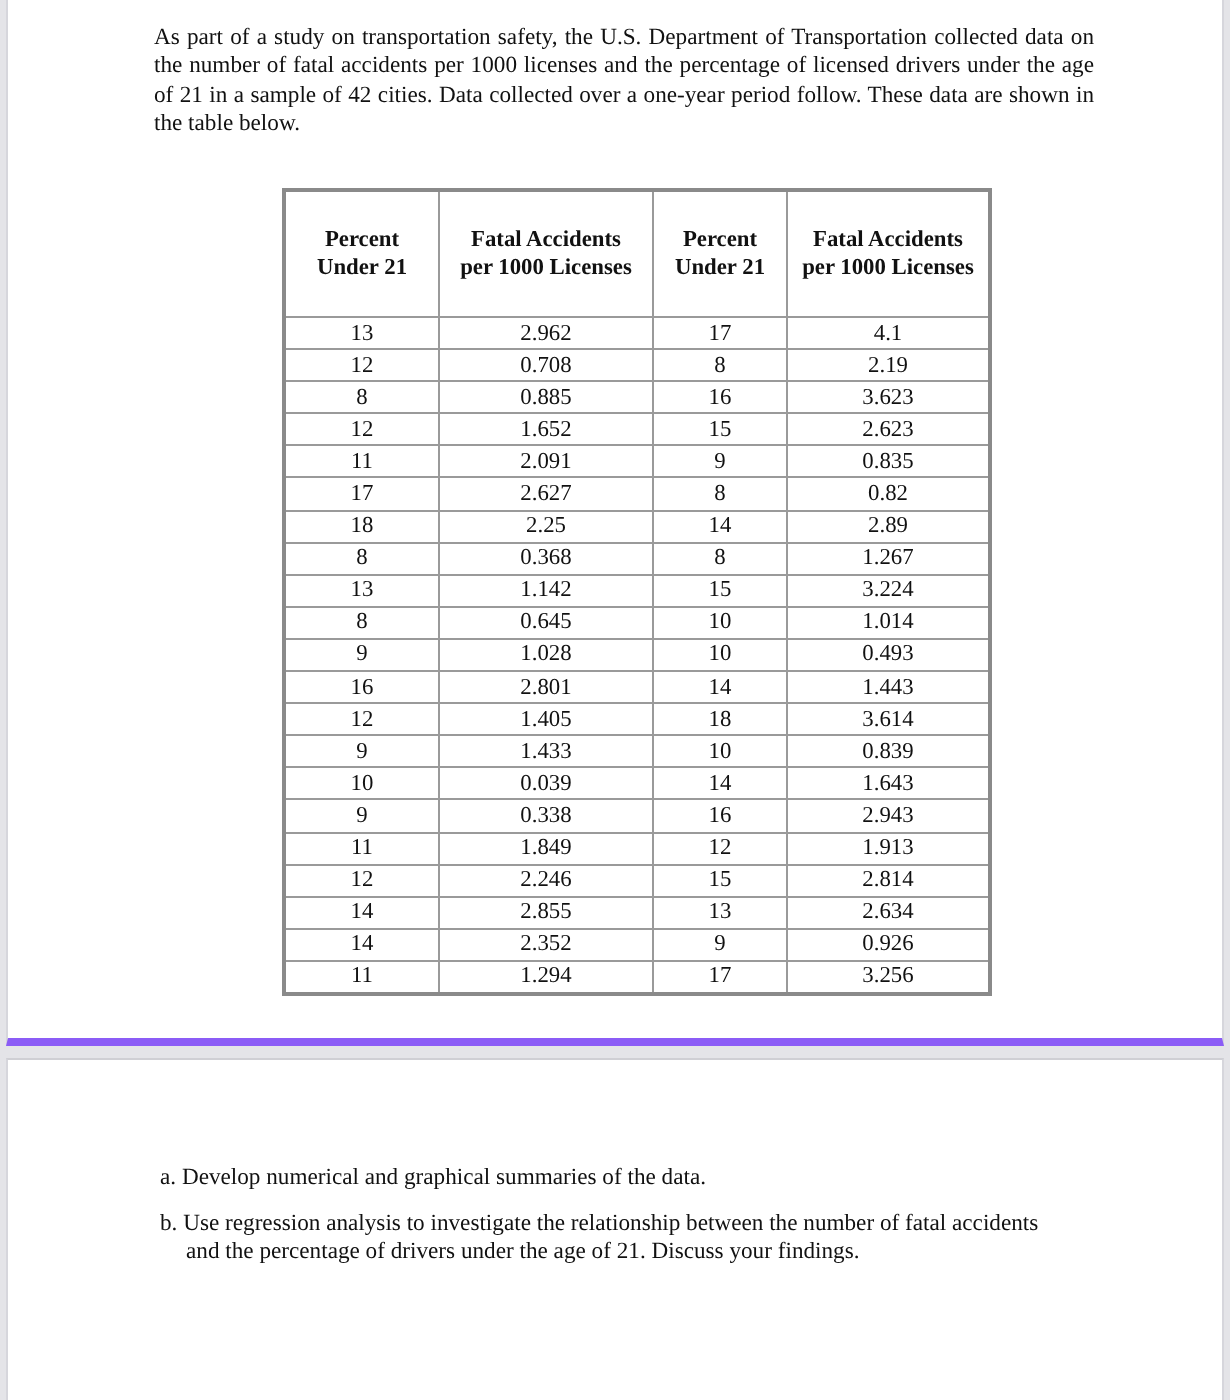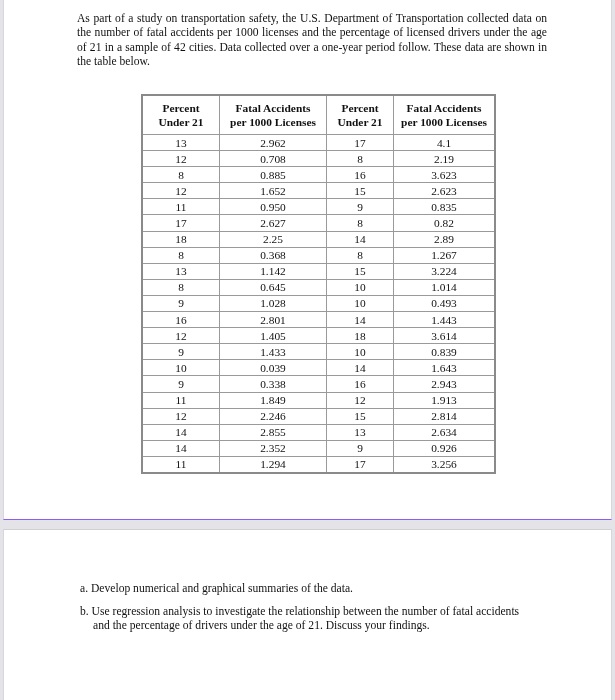--- a/index.html
+++ b/index.html
@@ -9,21 +9,21 @@
       font-family: "Liberation Serif", "DejaVu Serif", serif;
       color: #111;
       position: relative;
     }
     .page {
       position: absolute; left: 3px; width: 607px;
       background: #ffffff;
       border-left: 1px solid #d6d6dc;
       border-right: 1px solid #d6d6dc;
     }
-    .page1 { top: 0; height: 519px; border-bottom: 1px solid #8b5cf6; }
+    .page1 { top: 0; height: 519px; border-bottom: 4px solid #8b5cf6; }
     .page2 { top: 529px; height: 171px; border-top: 1px solid #cfcfd4; }
     .intro {
       position: absolute; left: 73px; top: 12px; width: 470px;
       font-size: 11.6px; line-height: 14.4px; text-align: justify;
       margin: 0;
     }
     table.data {
       position: absolute; left: 137px; top: 94px;
       border-collapse: collapse;
       border: 2px solid #8a8a8a;
@@ -33,21 +33,21 @@
       border: 1px solid #9a9a9a;
       text-align: center;
       padding: 0;
       height: 15.1px;
       line-height: 14px;
     }
     table.data th {
       font-weight: bold;
       line-height: 14px;
       height: 30px;
-      padding: 4px 2px;
+      padding: 16px 2px;
     }
     .c1 { width: 72px; }
     .c2 { width: 102px; }
     .c3 { width: 62px; }
     .c4 { width: 96px; }
     .report {
       position: absolute; left: 76px; top: 52px; width: 470px;
       font-size: 11.6px; line-height: 14px;
     }
     .report .title { font-weight: bold; }
@@ -90,21 +90,21 @@
           <td>3.623</td>
         </tr>
         <tr>
           <td>12</td>
           <td>1.652</td>
           <td>15</td>
           <td>2.623</td>
         </tr>
         <tr>
           <td>11</td>
-          <td>0.950</td>
+          <td>2.091</td>
           <td>9</td>
           <td>0.835</td>
         </tr>
         <tr>
           <td>17</td>
           <td>2.627</td>
           <td>8</td>
           <td>0.82</td>
         </tr>
         <tr>

